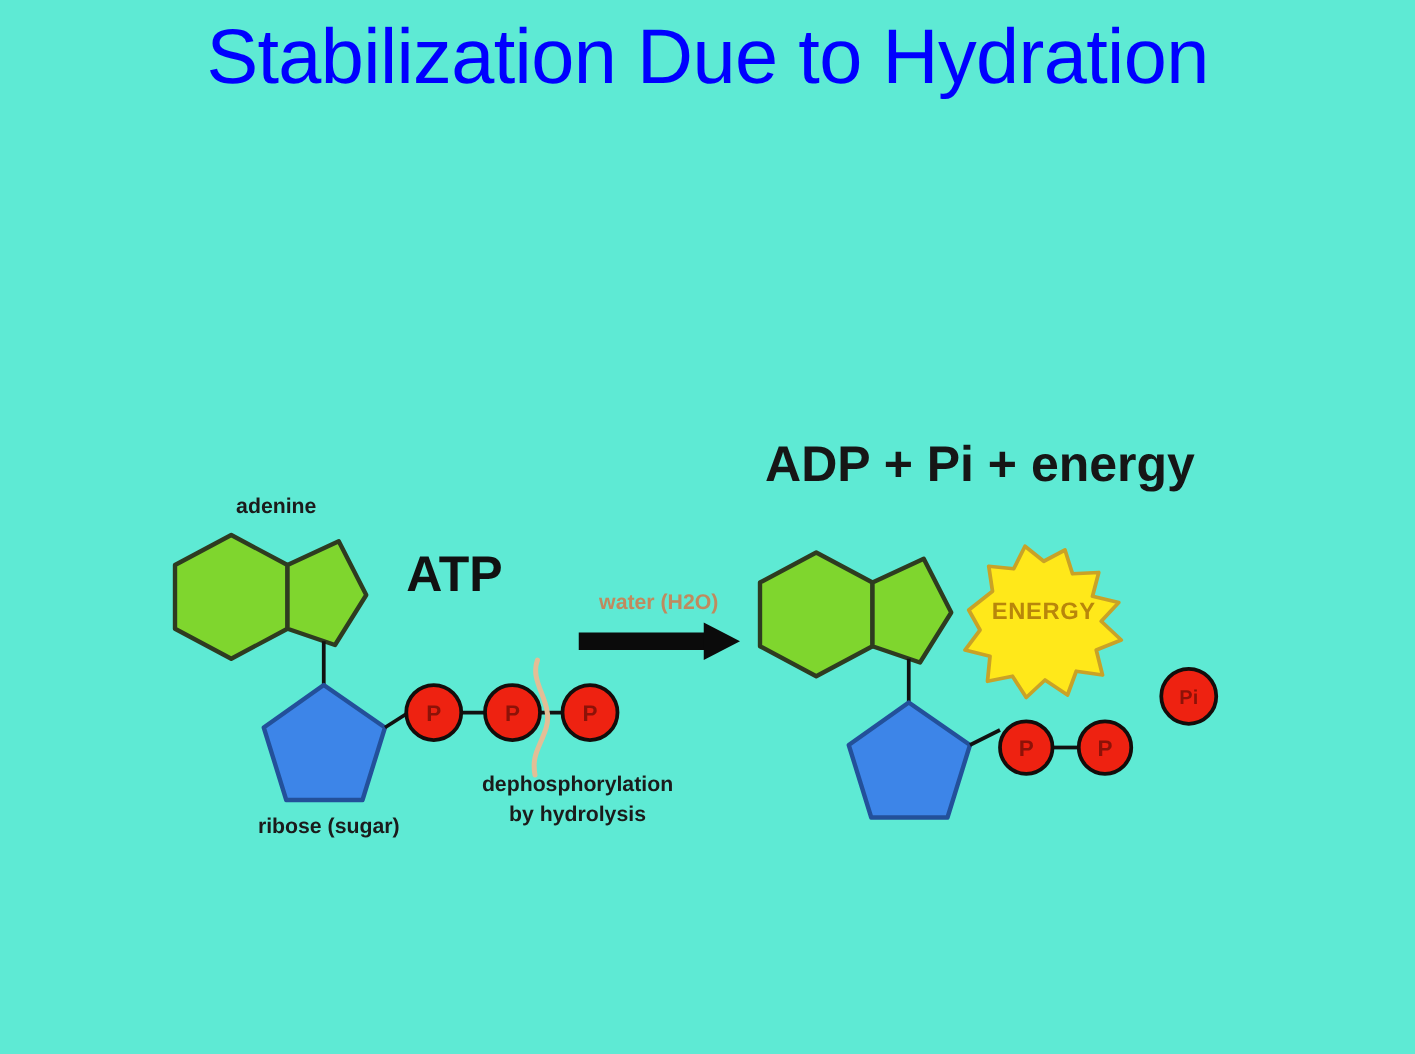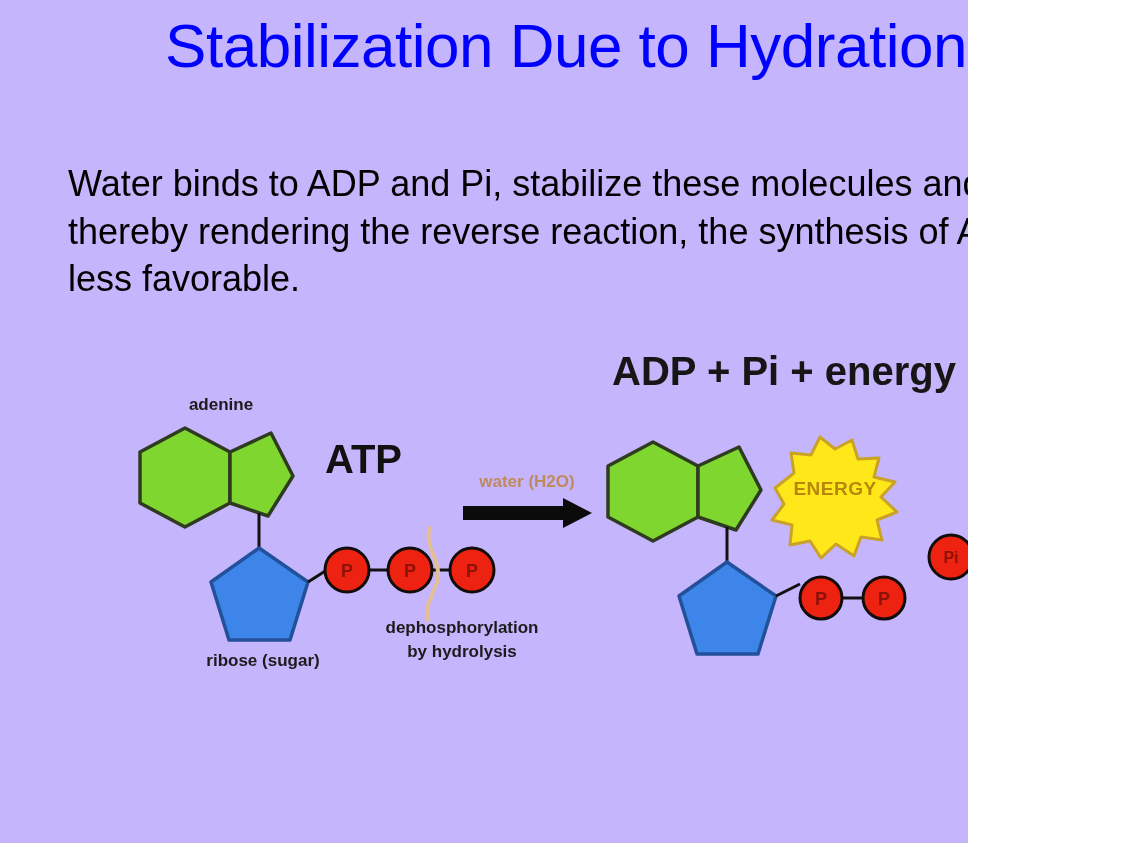--- a/index.html
+++ b/index.html
@@ -5,23 +5,23 @@
   html, body {
     margin: 0;
     padding: 0;
     background: #ffffff;
   }
   body {
     font-family: "Liberation Sans", sans-serif;
   }
   #slide {
     position: relative;
-    width: 968px;
+    width: 1132px;
     height: 843px;
-    background: #c4b5fd;
+    background: #5eead4;
     overflow: hidden;
   }
 
   
   #slide-title {
     position: absolute;
     left: 0;
     top: 12px;
     width: 1132px;
     text-align: center;
@@ -100,21 +100,20 @@
     letter-spacing: 0.5px;
   }
 </style>
 </head>
 <body>
 
 <div id="slide">
 
   <div id="slide-title">Stabilization Due to Hydration</div>
 
-  <div id="body-text">Water binds to ADP and Pi, stabilize these molecules and thereby rendering the reverse reaction, the synthesis of ATP, less favorable.</div>
 
   <div id="diagram">
     <svg width="1132" height="380" viewBox="0 0 1132 380" xmlns="http://www.w3.org/2000/svg">
 
       <text class="dg-label dg-small" x="221" y="80" text-anchor="middle">adenine</text>
 
       <polygon points="140,122 185,98 230,122 230,173 185,197 140,173" fill="#7FD62E" stroke="#2E3B20" stroke-width="3.5" stroke-linejoin="round"></polygon>
 
       <polygon points="230,122 271,103 293,146 268,186 230,173" fill="#7FD62E" stroke="#2E3B20" stroke-width="3.5" stroke-linejoin="round"></polygon>
 

